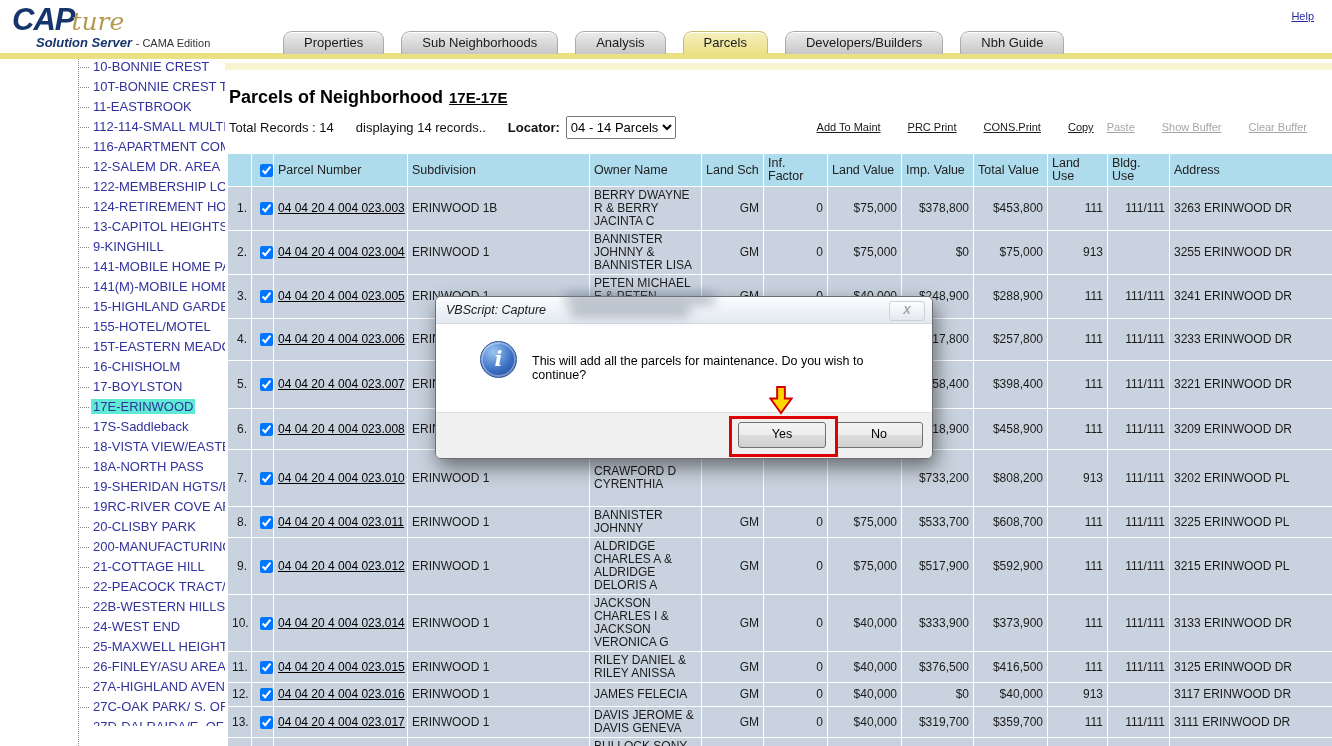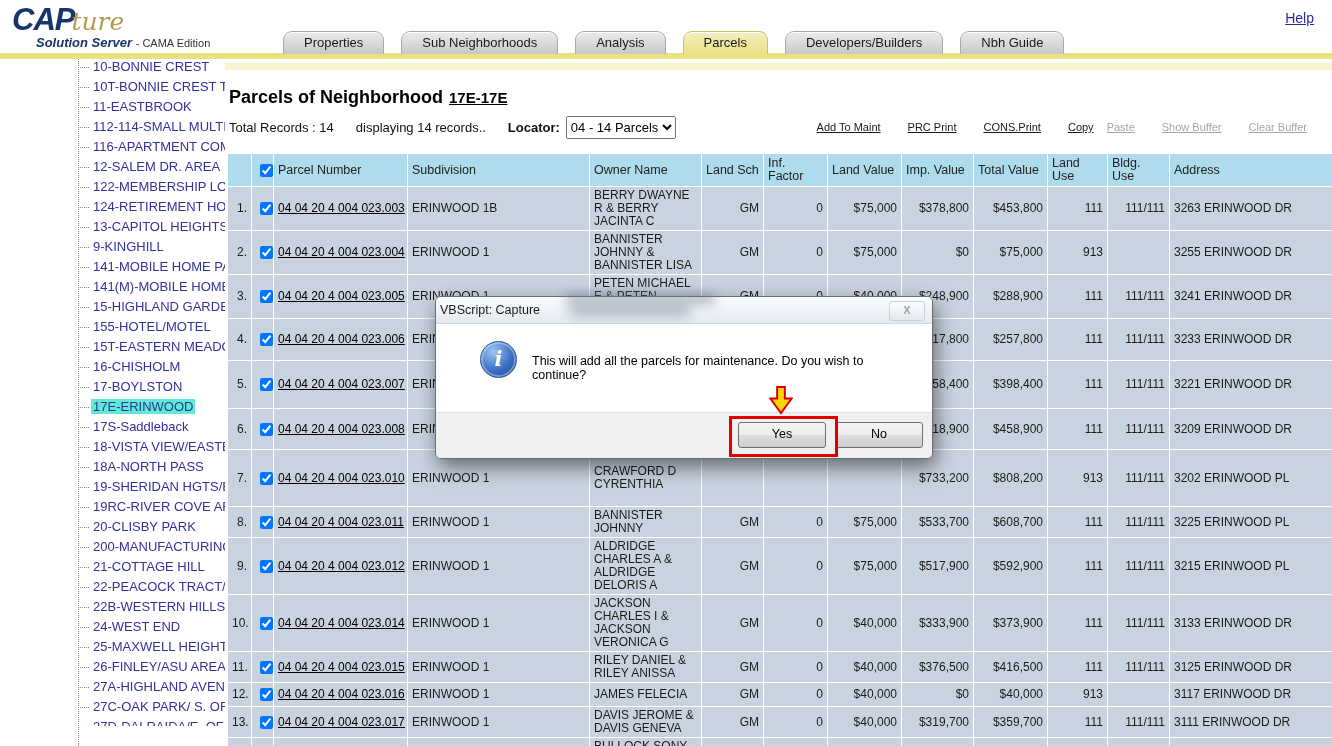--- a/index.html
+++ b/index.html
@@ -8,21 +8,21 @@
     background:#ffffff;font-family:"Liberation Sans","DejaVu Sans",sans-serif;
     -webkit-font-smoothing:antialiased;
   }
   
   .hdr{position:absolute;left:0;top:0;width:1332px;height:54px;background:#fff;}
   .logo{position:absolute;left:12px;top:2px;width:260px;height:50px;}
   .logo-cap{font-size:31px;font-weight:bold;font-style:italic;color:#17356d;letter-spacing:-1px;}
   .logo-ture{font-family:"DejaVu Serif",serif;font-style:italic;font-size:25px;color:#b59a4e;margin-left:-3px;}
   .logo-sub{position:absolute;left:24px;top:33px;font-size:13px;font-style:italic;font-weight:bold;color:#17356d;}
   .logo-ed{font-size:11px;font-style:normal;font-weight:normal;color:#333;}
-  .help{position:absolute;right:18px;top:10px;font-size:14px;color:#2929a3;text-decoration:underline;cursor:pointer;}
+  .help{position:absolute;right:18px;top:10px;font-size:11px;color:#2929a3;text-decoration:underline;cursor:pointer;}
   .tabs{position:absolute;left:283px;top:31px;height:23px;display:flex;align-items:flex-end;z-index:3;}
   .tab{
     height:22px;line-height:22px;padding:0 20px;margin-right:17px;font-size:13px;color:#1a1a1a;
     background:linear-gradient(#ececec,#c7c7c7);border:1px solid #aaa;border-bottom:none;
     border-radius:9px 9px 0 0;box-shadow:inset 0 1px 0 #fff;cursor:pointer;white-space:nowrap;
   }
   .tab.active{background:linear-gradient(#f5efbd,#ebe189);border-color:#c9bf6a;}
   .band{position:absolute;left:0;top:53px;width:1332px;height:6px;background:#eae183;z-index:2;}
   
   .sidebar{position:absolute;left:0;top:51px;width:225px;height:720px;background:#fff;overflow:hidden;margin-left:42px;}
@@ -70,21 +70,21 @@
   td.chk,th.chk{text-align:center;padding:0;}
   a.plink{color:#000;text-decoration:underline;white-space:nowrap;cursor:pointer;}
   td.schcol{padding-right:14px;text-align:right;}
   .smear{width:92px;height:9px;margin:2px 0;background:#8d96a5;border-radius:2px;filter:blur(3px);opacity:.75;}
   tr.h4{height:42px}tr.h5{height:48px}tr.h6{height:41px}tr.h7{height:57px}
   
   .dlg{position:absolute;left:435px;top:296px;width:496px;height:161px;z-index:40;
     border:1px solid #6e6e6e;border-radius:6px;overflow:hidden;background:#fff;
     box-shadow:3px 8px 20px rgba(0,0,0,.5);}
   .dlg-title{height:26px;background:linear-gradient(#fbfdfe,#e3e9f1);border-bottom:1px solid #d4d9e0;
-    font-size:12.5px;color:#1a1a1a;line-height:26px;padding-left:4px;position:relative;}
+    font-size:12.5px;color:#1a1a1a;line-height:26px;padding-left:10px;position:relative;font-style:italic;}
   .dlg-close{position:absolute;right:7px;top:4px;width:34px;height:18px;border:1px solid #ccd2da;
     border-radius:3px;background:linear-gradient(#fcfdfe,#e4e8ef);color:#9aa1ab;font-size:11px;
     font-weight:bold;text-align:center;line-height:17px;cursor:default;}
   .dlg-body{height:88px;background:#fff;position:relative;}
   .info-ic{position:absolute;left:44px;top:17px;width:35px;height:35px;border-radius:50%;
     background:radial-gradient(circle at 35% 28%,#9cc6f2,#3a6fc4 55%,#1d4187);border:1px solid #2a5698;
     color:#fff;font-family:"DejaVu Serif",serif;font-weight:bold;font-style:italic;font-size:21px;
     text-align:center;line-height:34px;box-shadow:inset 0 0 0 2px rgba(255,255,255,.35);}
   .dlg-msg{position:absolute;left:96px;top:0;height:88px;width:372px;display:flex;align-items:center;
     font-size:12.5px;color:#000;}

